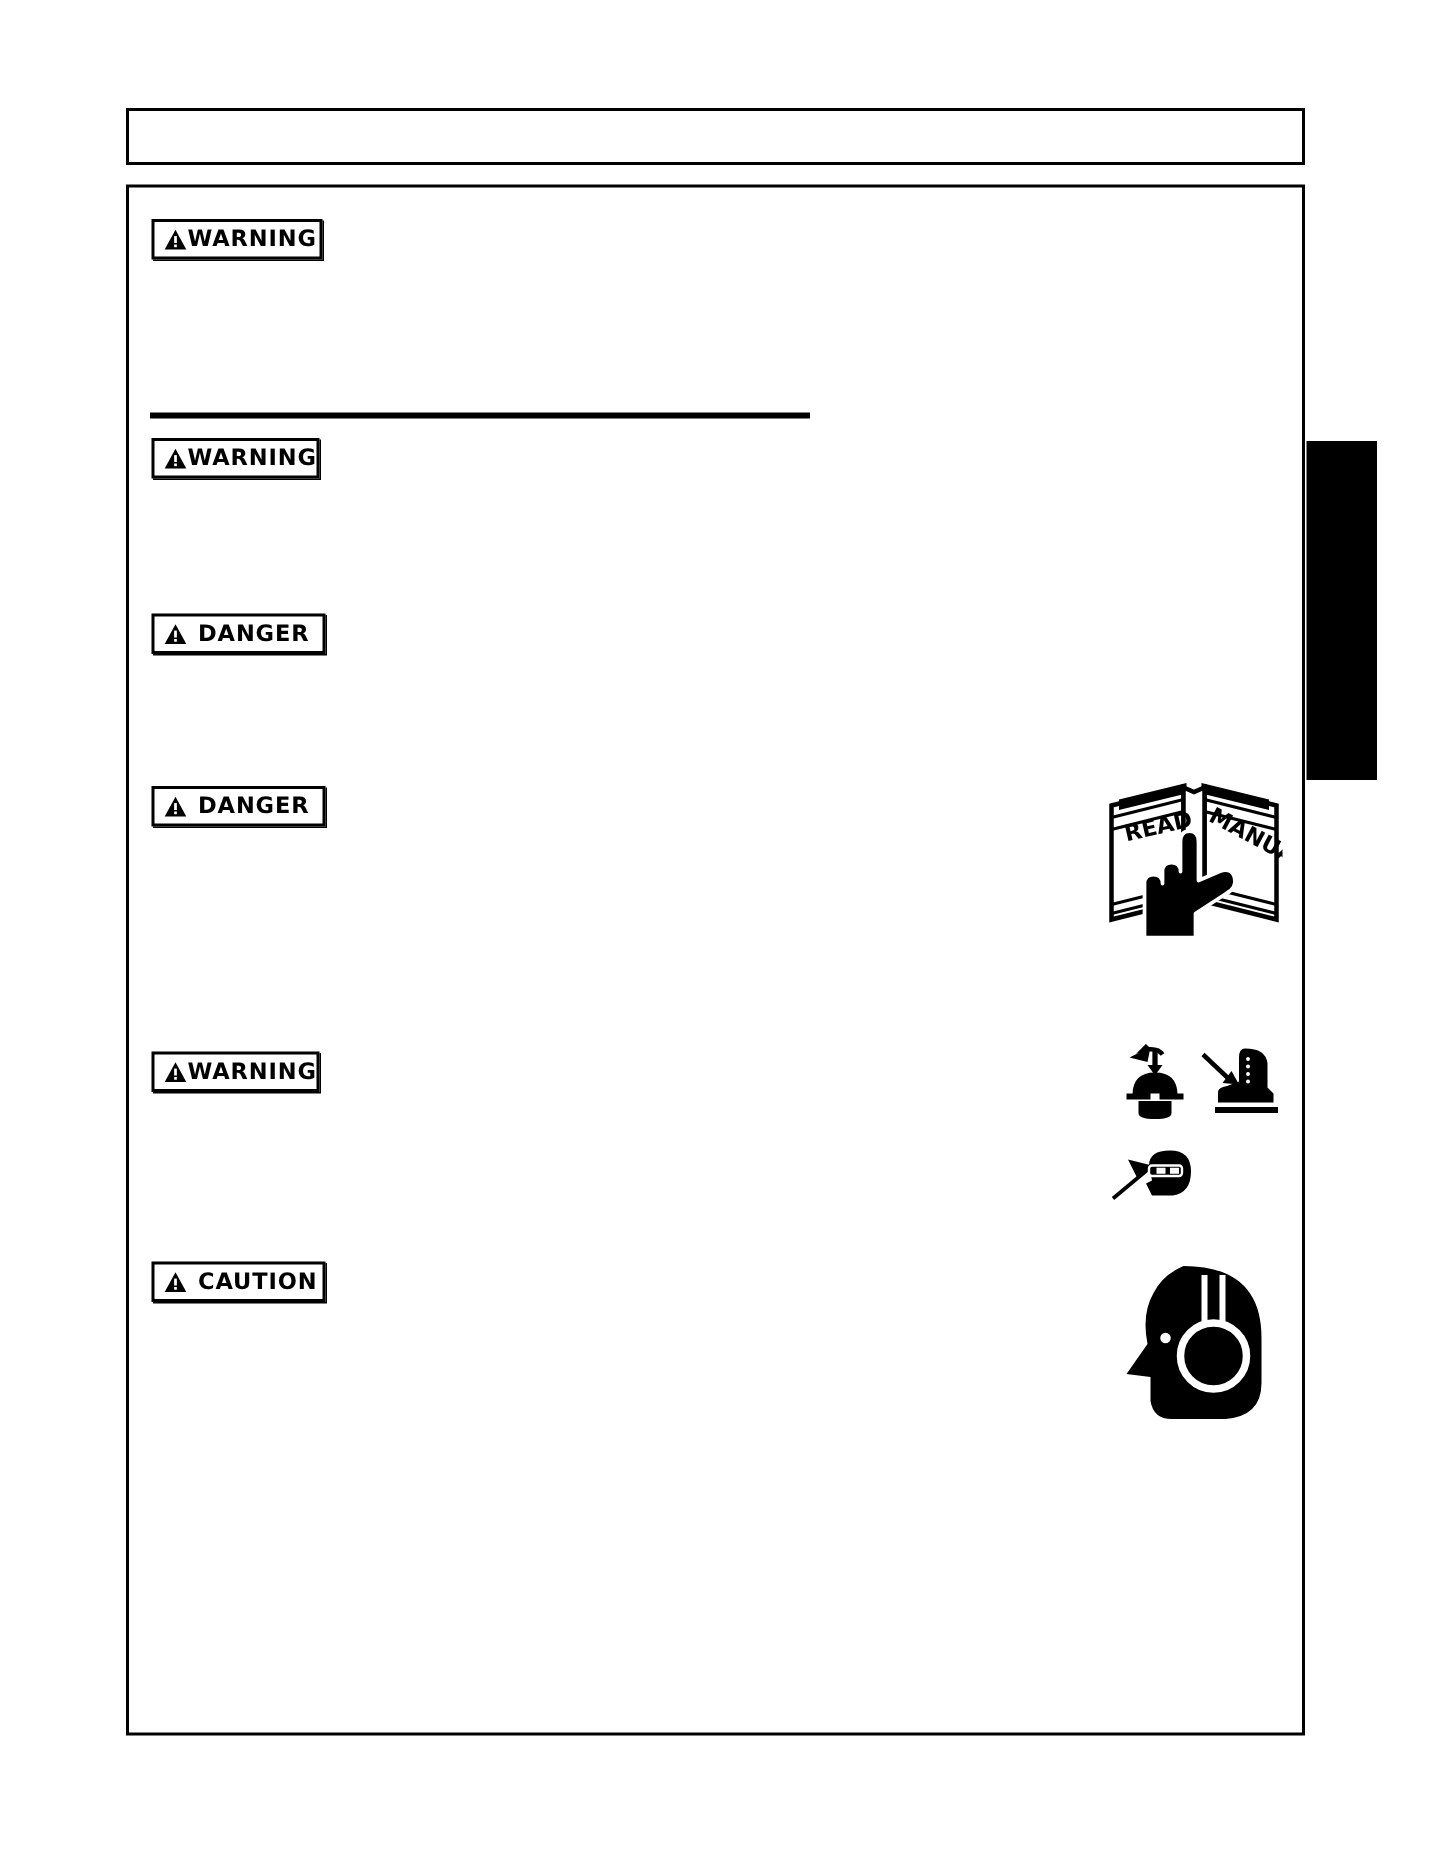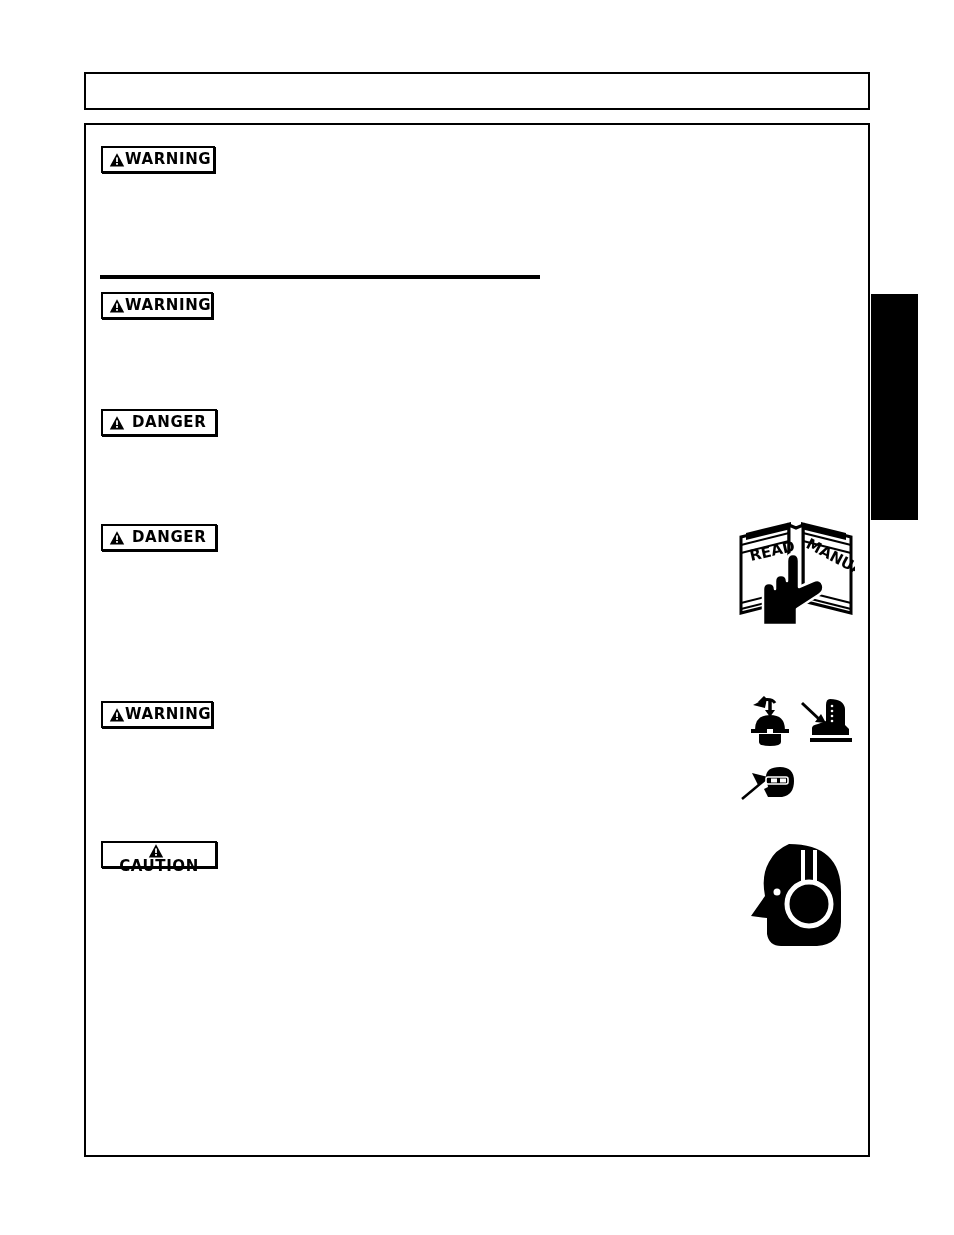--- a/index.html
+++ b/index.html
@@ -201,21 +201,21 @@
       <svg width="16" height="16" viewBox="0 0 16 16" aria-hidden="true">
         <polygon points="8,1.2 15.2,14.4 0.8,14.4" fill="#000"></polygon>
         <rect x="7.1" y="5.4" width="1.8" height="4.6" fill="#fff"></rect>
         <rect x="7.1" y="11.0" width="1.8" height="1.8" fill="#fff"></rect>
       </svg>
     </span>
     <span class="word">WARNING</span>
   </div>
   <div class="body-text" style="left:101px; top:737px; width:600px;"></div>
 
-  <div class="signal-label spaced" style="left:101px; top:841px; width:116px;flex-direction:column;">
+  <div class="signal-label spaced" style="left:101px; top:841px; width:116px;">
     <span class="tri">
       <svg width="16" height="16" viewBox="0 0 16 16" aria-hidden="true">
         <polygon points="8,1.2 15.2,14.4 0.8,14.4" fill="#000"></polygon>
         <rect x="7.1" y="5.4" width="1.8" height="4.6" fill="#fff"></rect>
         <rect x="7.1" y="11.0" width="1.8" height="1.8" fill="#fff"></rect>
       </svg>
     </span>
     <span class="word">CAUTION</span>
   </div>
   <div class="body-text" style="left:101px; top:877px; width:600px;"></div>

